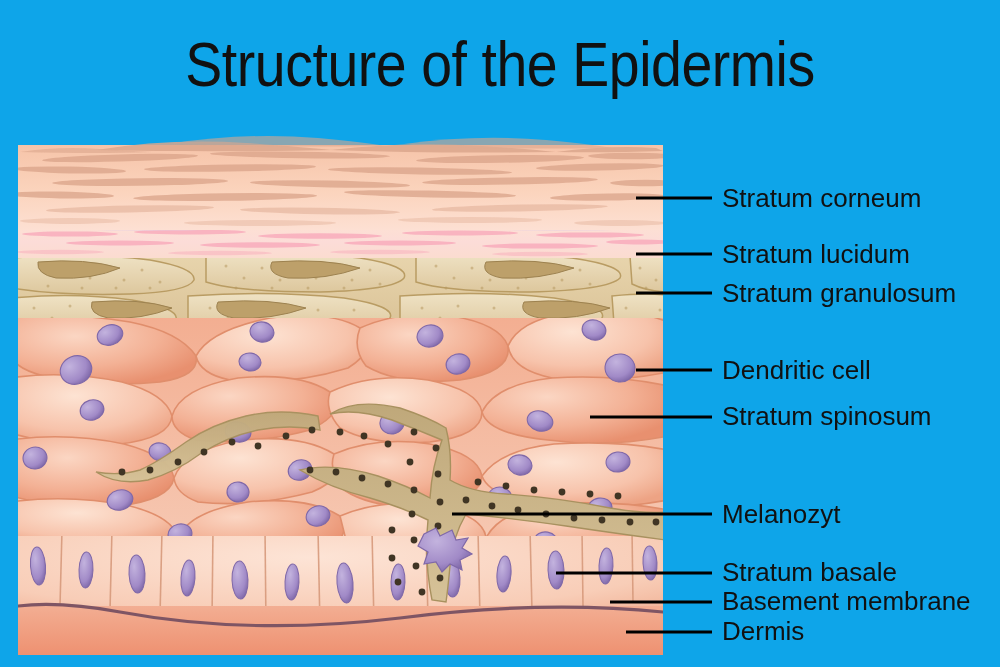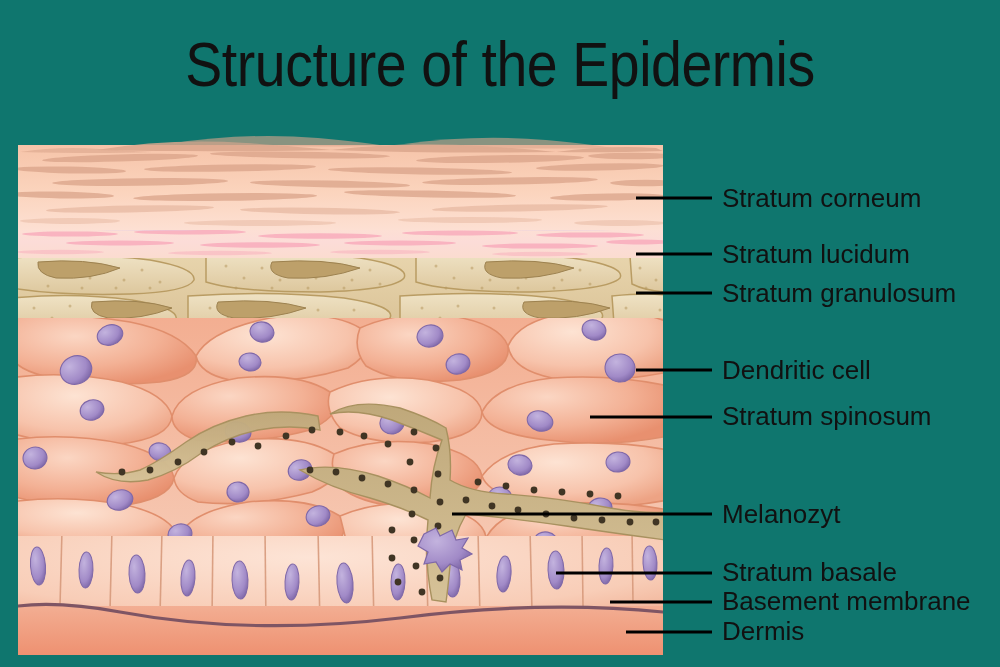--- a/index.html
+++ b/index.html
@@ -1,18 +1,18 @@
 <!DOCTYPE html>
 <html><head>
 <meta charset="utf-8">
 <style>
   html,body{margin:0;padding:0;background:#ffffff;}
   body{width:1000px;height:667px;position:relative;overflow:hidden;
        font-family:"Liberation Sans","DejaVu Sans",sans-serif;}
-  #stage{position:absolute;left:0;top:0;width:1000px;height:667px;background:#0f766e;}
+  #stage{position:absolute;left:0;top:0;width:1000px;height:667px;background:#0ea5e9;}
   #title{position:absolute;left:0;top:28px;width:1000px;text-align:center;
          font-size:63px;font-weight:400;color:#111111;letter-spacing:-0.5px;
          transform:scaleX(0.88);transform-origin:50% 50%;white-space:nowrap;}
   svg#diagram{position:absolute;left:0;top:0;width:1000px;height:667px;}
   .lbl{font-family:"Liberation Sans","DejaVu Sans",sans-serif;font-size:26px;fill:#111;}
   .leader{stroke:#000;stroke-width:3;}
 </style>
 </head>
 <body>
 

